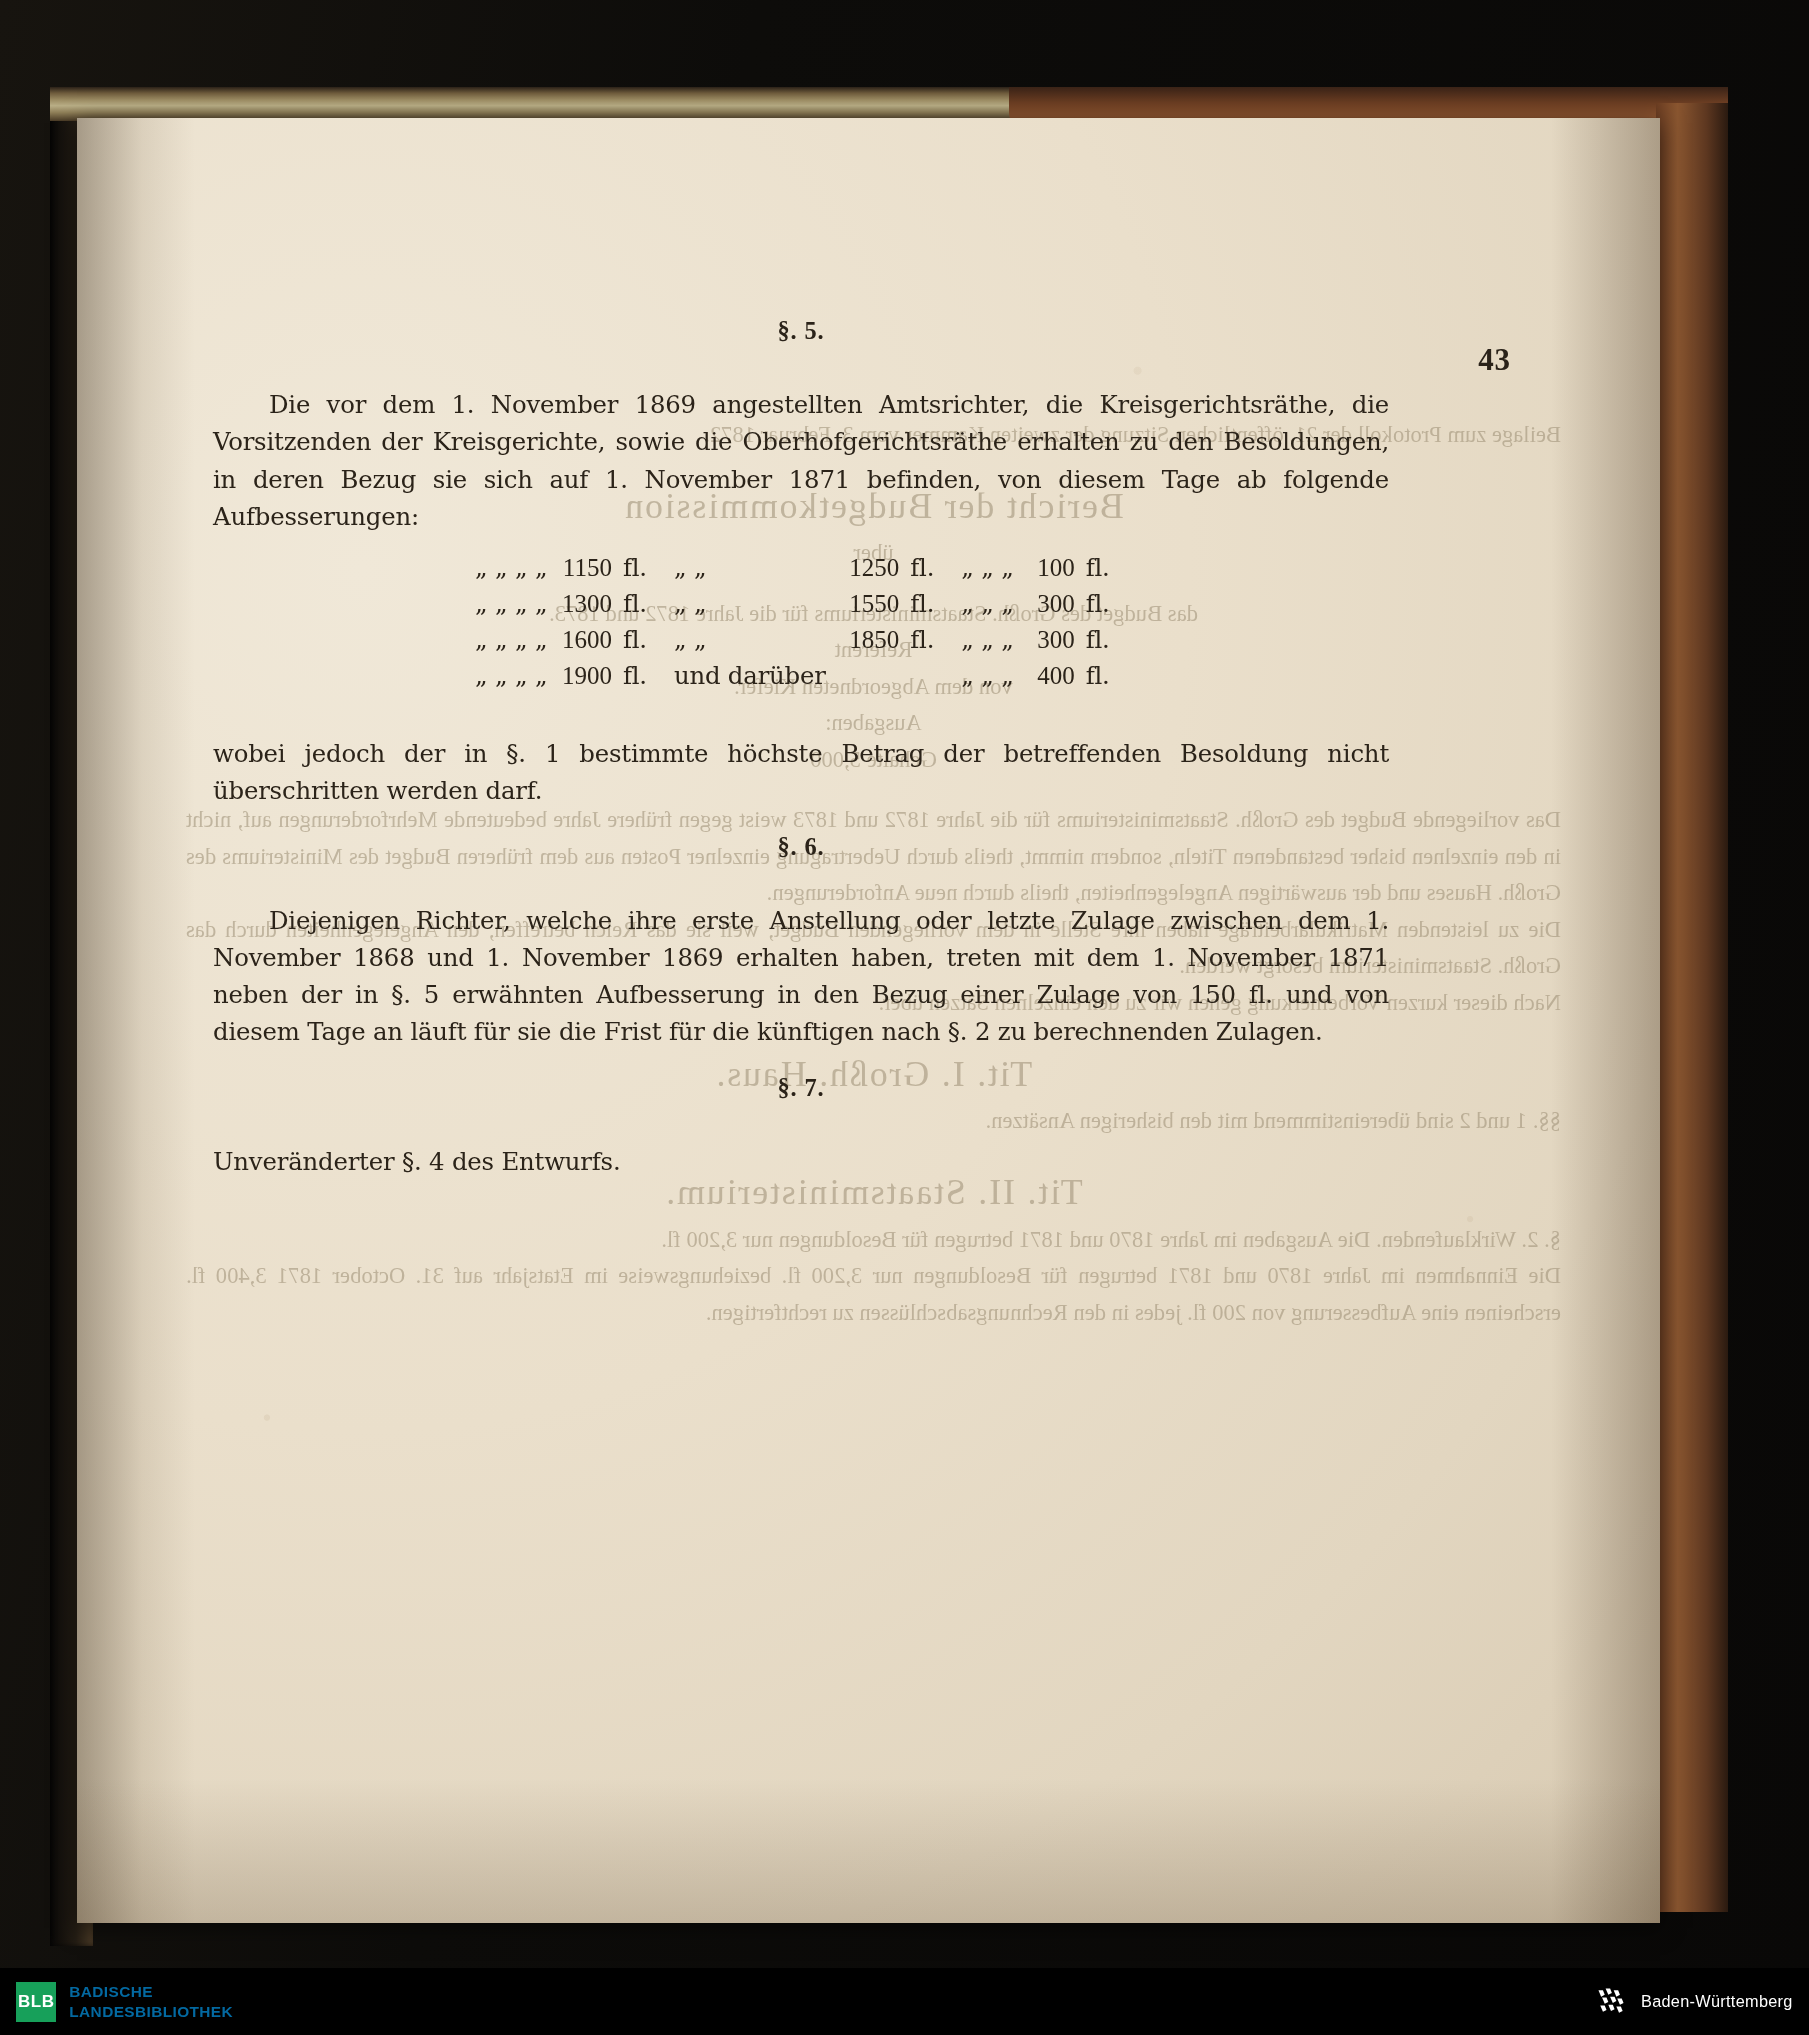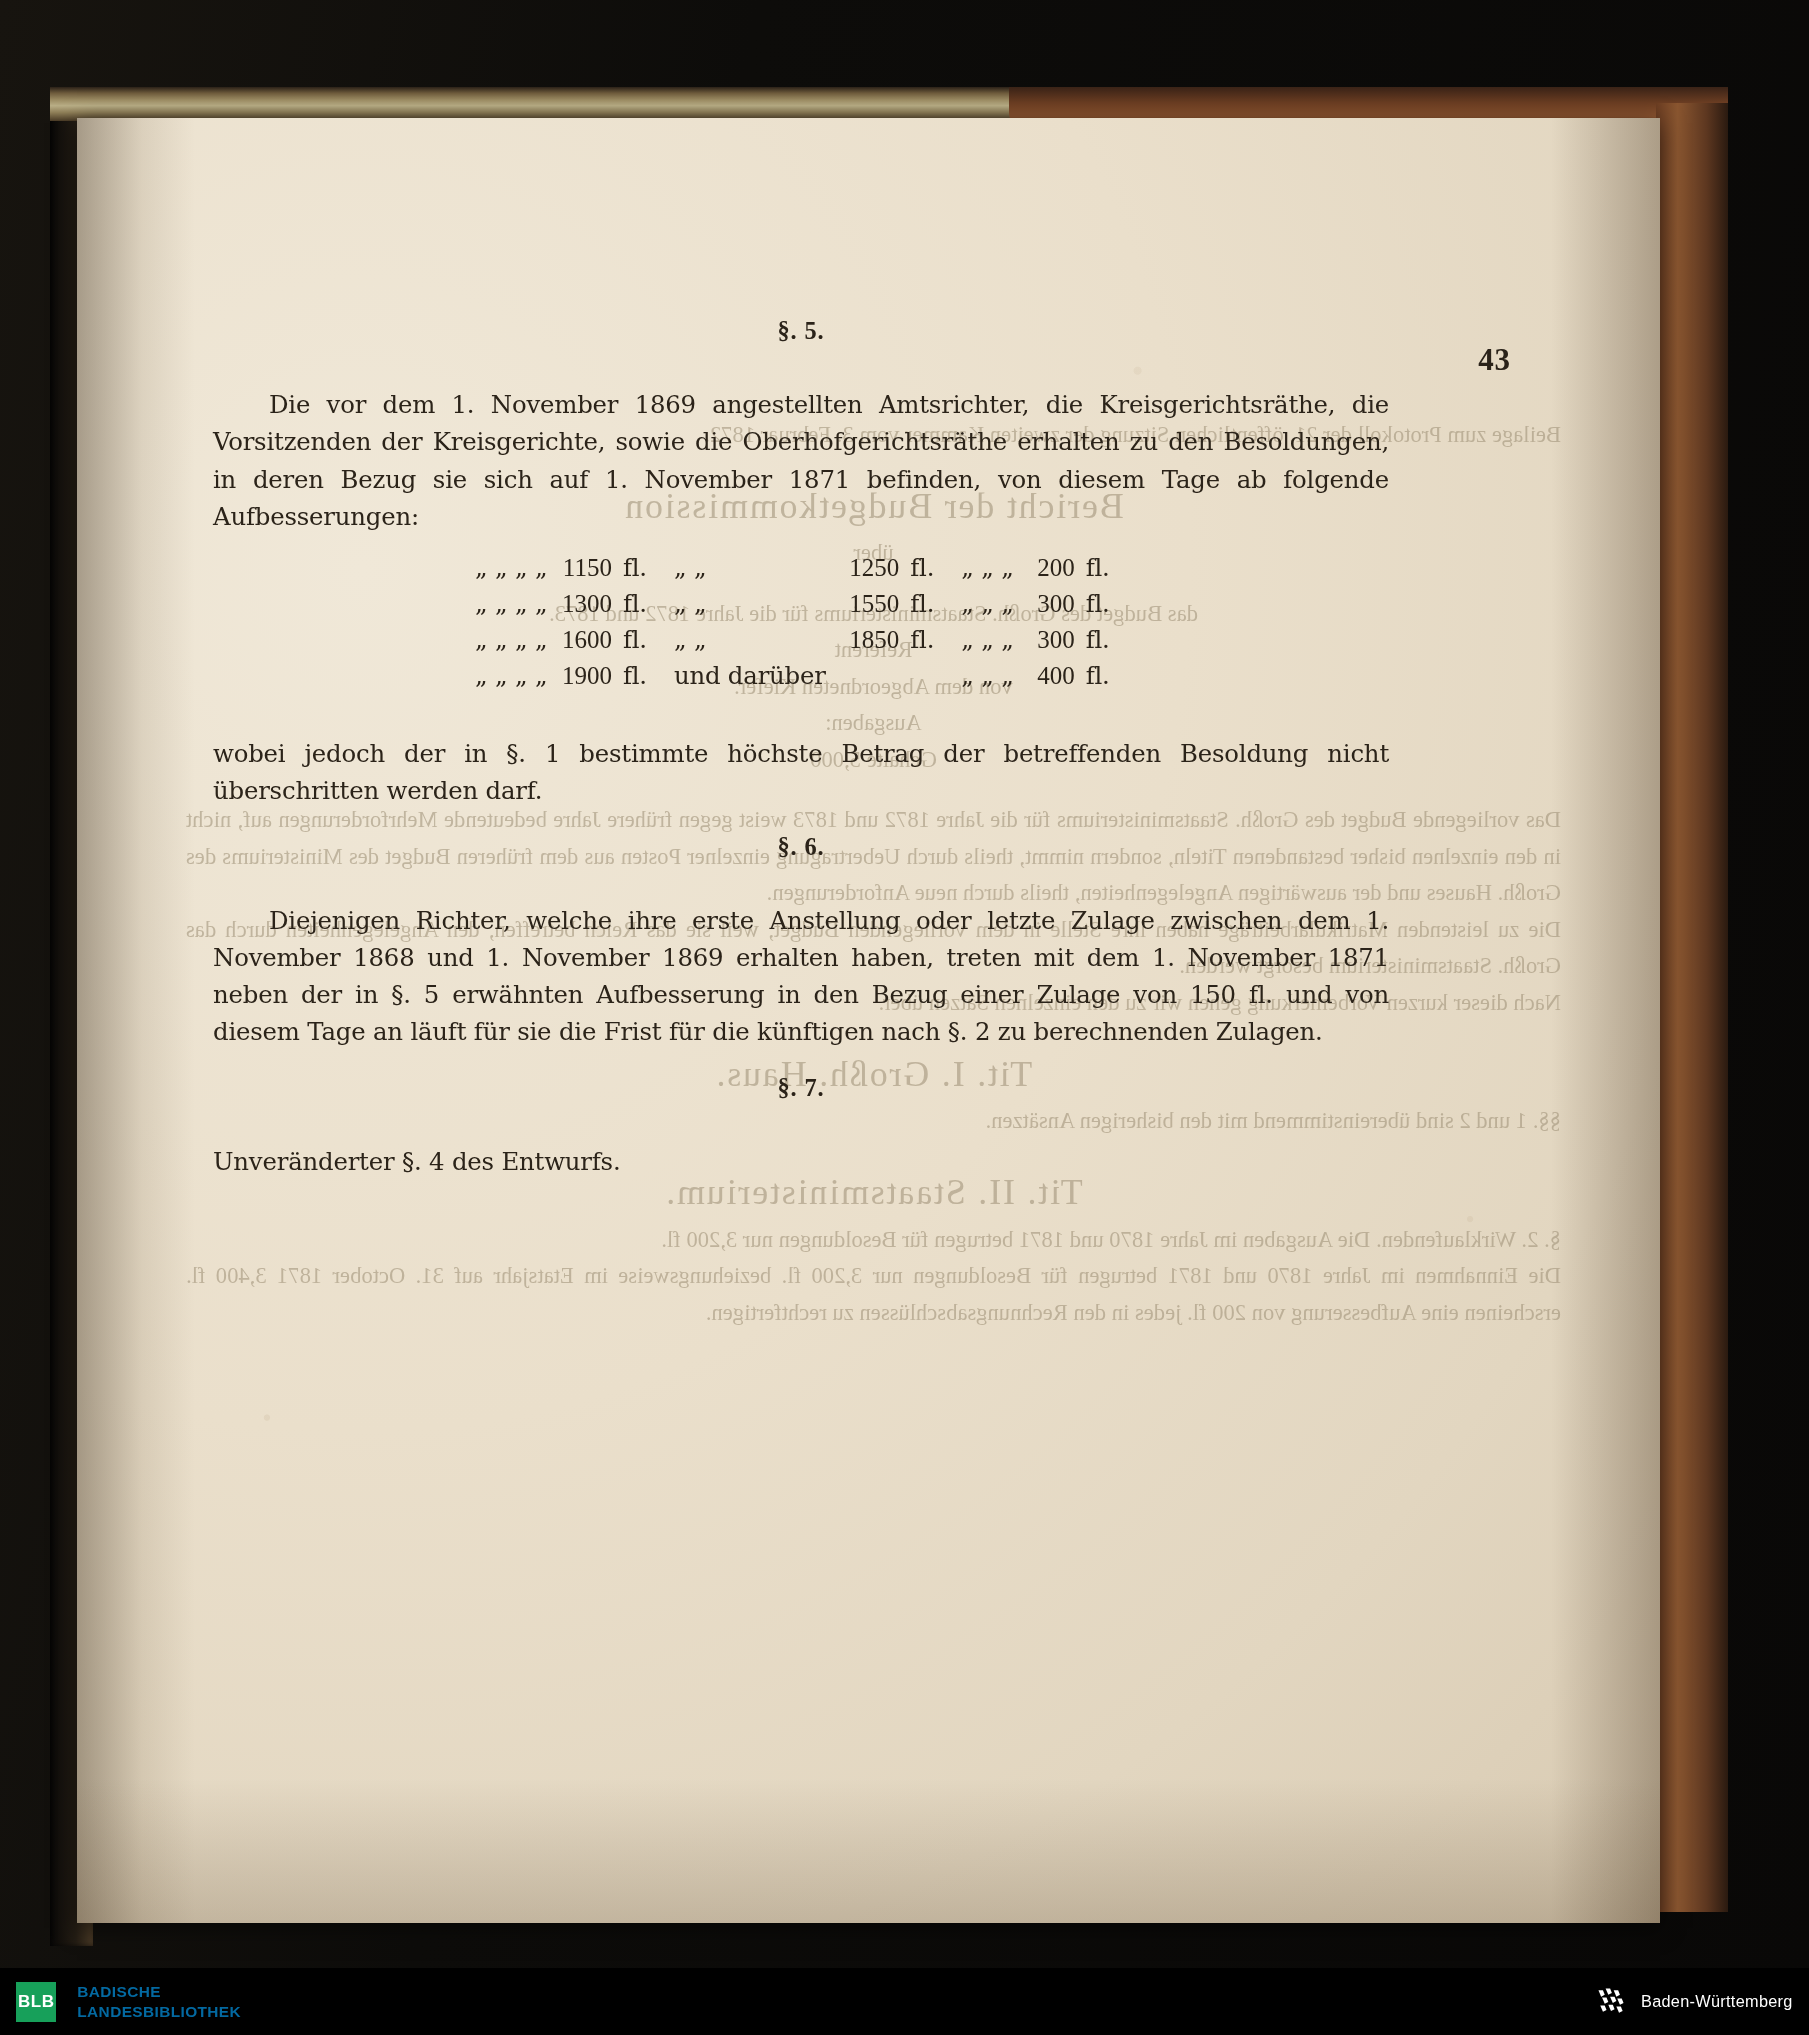--- a/index.html
+++ b/index.html
@@ -198,21 +198,21 @@
     bottom: 0;
     width: 1809px;
     height: 67px;
     background: #000;
     display: flex;
     align-items: center;
     justify-content: space-between;
     padding: 0 16.3px;
     box-sizing: border-box;
   }
-  .f-left { display: flex; align-items: center; gap: 21px; }
+  .f-left { display: flex; align-items: center; gap: 13px; }
   .blb-logo {
     width: 40px; height: 40px;
     background: #17a05a;
     color: #fff;
     font-family: "Liberation Sans", sans-serif;
     font-size: 17px;
     font-weight: bold;
     display: flex; align-items: center; justify-content: center;
     letter-spacing: 0.5px;
   }
@@ -291,21 +291,21 @@
             <tr>
               <td class="lbl fr">„   „        „         „</td>
               <td class="num">1150</td>
               <td class="unit fr">fl.</td>
               <td class="fr">„      „</td>
               <td class="sp"></td>
               <td class="num">1250</td>
               <td class="unit fr">fl.</td>
               <td class="fr">„      „      „</td>
               <td class="sp"></td>
-              <td class="num">200</td>
+              <td class="num">100</td>
               <td class="fr">fl.</td>
             </tr>
             <tr>
               <td class="lbl fr">„   „        „         „</td>
               <td class="num">1300</td>
               <td class="unit fr">fl.</td>
               <td class="fr">„      „</td>
               <td class="sp"></td>
               <td class="num">1550</td>
               <td class="unit fr">fl.</td>

